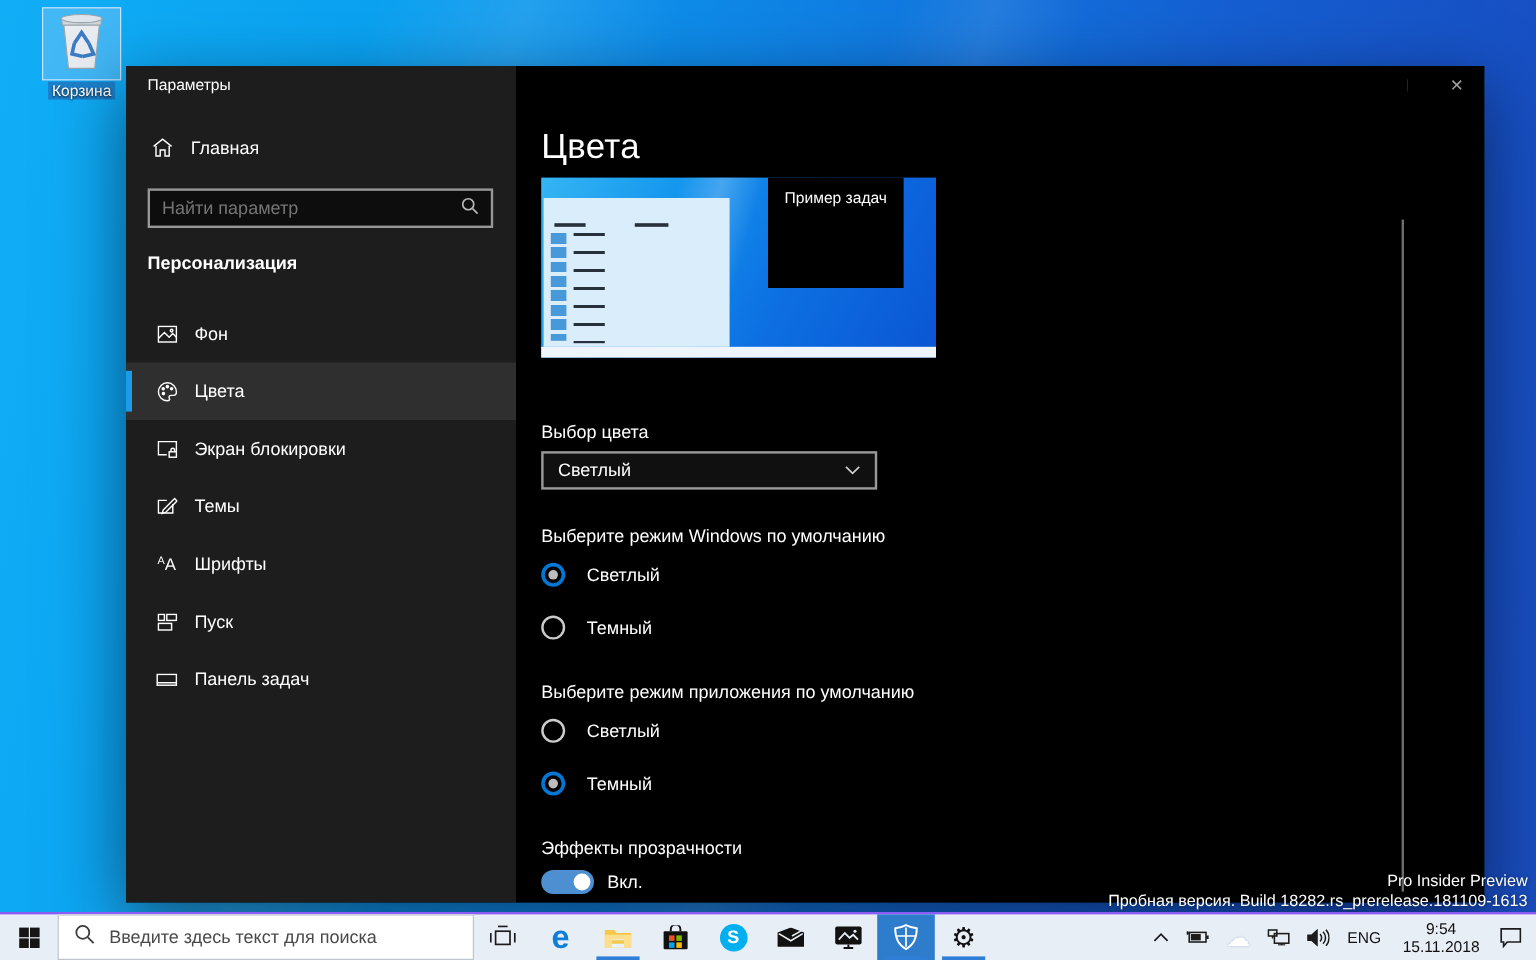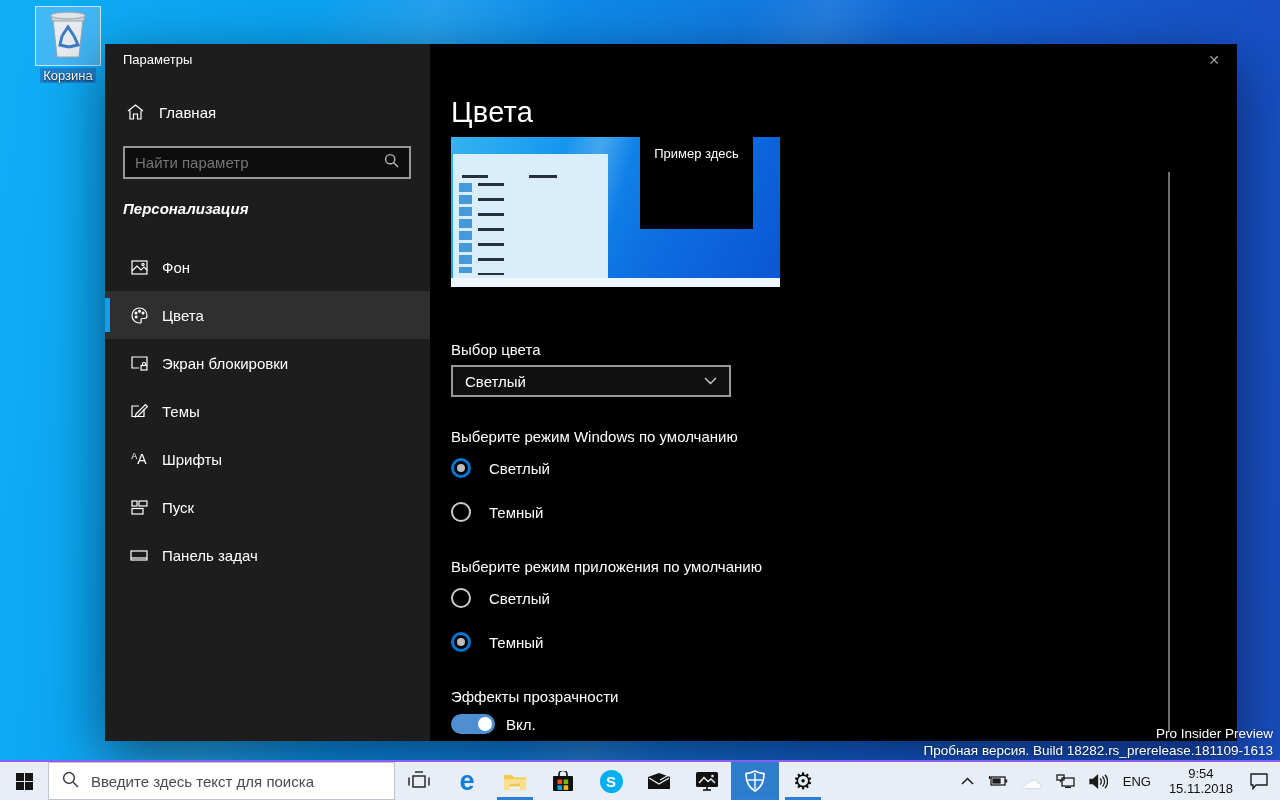--- a/index.html
+++ b/index.html
@@ -14,33 +14,33 @@
   .beam1 { left:180px; top:0; width:260px; height:800px; opacity:.10; }
   .beam2 { left:620px; top:0; width:160px; height:800px; opacity:.08; }
 
   
   .bin { position:absolute; left:6px; top:6px; width:66px; text-align:center;margin-left:29px; }
   .bin-sel { background:rgba(160,205,245,.35); border:1px solid rgba(230,240,255,.8); padding:2px 2px 0; }
   .bin-label { display:inline-block; margin-top:1px; font-size:13px; color:#fff;
     text-shadow:0 1px 2px rgba(0,0,0,.9); background:rgba(40,95,170,.55); padding:0 3px; }
 
   
-  .win { position:absolute; left:105px; top:44px; width:1132px; height:697px; background:#000;
+  .win { position:absolute; left:105px; top:55px; width:1132px; height:697px; background:#000;
     box-shadow:0 18px 55px rgba(0,5,20,.55); }
   .sidebar { position:absolute; left:0; top:0; width:325px; height:100%; background:#1d1d1d; }
   .win-title { position:absolute; left:18px; top:8px; font-size:13px; color:#fff; }
   .home-row { position:absolute; left:0; top:60px; width:100%; height:38px; display:flex; align-items:flex-start; color:#fff; }
   .home-row .ic { margin-left:22px; }
   .home-row .lbl { margin-left:15px; font-size:15px; }
   .search-box { position:absolute; left:18px; top:102px; width:288px; height:33px; background:#0d0d0d;
     border:2px solid #989898; display:flex; align-items:center; }
   .search-box input { flex:1; background:transparent; border:none; outline:none; color:#cfcfcf;
     font-size:15px; padding:0 10px; font-family:"Liberation Sans",sans-serif; }
   .search-box .mag { margin-right:10px; }
-  .side-section { position:absolute; left:18px; top:156px; font-size:15px; font-weight:700; color:#fff;font-style:italic; }
+  .side-section { position:absolute; left:18px; top:156px; font-size:15px; font-weight:700; color:#fff; }
   .nav { position:absolute; left:0; top:199px; width:100%; }
   .nav-item { position:relative; height:48px; display:flex; align-items:center; color:#fff; cursor:default; }
   .nav-item .ic { margin-left:25px; width:18px; display:flex; justify-content:center; }
   .nav-item .lbl { margin-left:14px; font-size:15px; }
   .nav-item.sel { background:#2f2f2f; }
   .nav-item.sel::before { content:""; position:absolute; left:0; top:7px; width:5px; height:34px; background:#1e9be8; }
 
   
   .caption-btns { position:absolute; right:0; top:0; display:flex; }
   .cap-btn { width:46px; height:32px; display:flex; align-items:center; justify-content:center; color:#9d9d9d; }
@@ -259,21 +259,21 @@
       <div class="page-title">Цвета</div>
 
       <div class="preview">
         <div class="pv-beam"></div>
         <div class="pv-win">
           <div class="pv-dash-a"></div>
           <div class="pv-dash-b"></div>
           <div class="pv-rail-sq"></div>
           <div class="pv-rail-dash"></div>
         </div>
-        <div class="pv-dark">Пример здесь</div>
+        <div class="pv-dark">Пример задач</div>
         <div class="pv-taskbar"></div>
       </div>
 
       <div class="field-label" style="top:297px;">Выбор цвета</div>
       <div class="dropdown">
         <span>Светлый</span>
         <svg width="13" height="8" viewBox="0 0 13 8" fill="none" stroke="#cfcfcf" stroke-width="1.4">
           <path d="M1 1 L6.5 6.5 L12 1"></path>
         </svg>
       </div>

